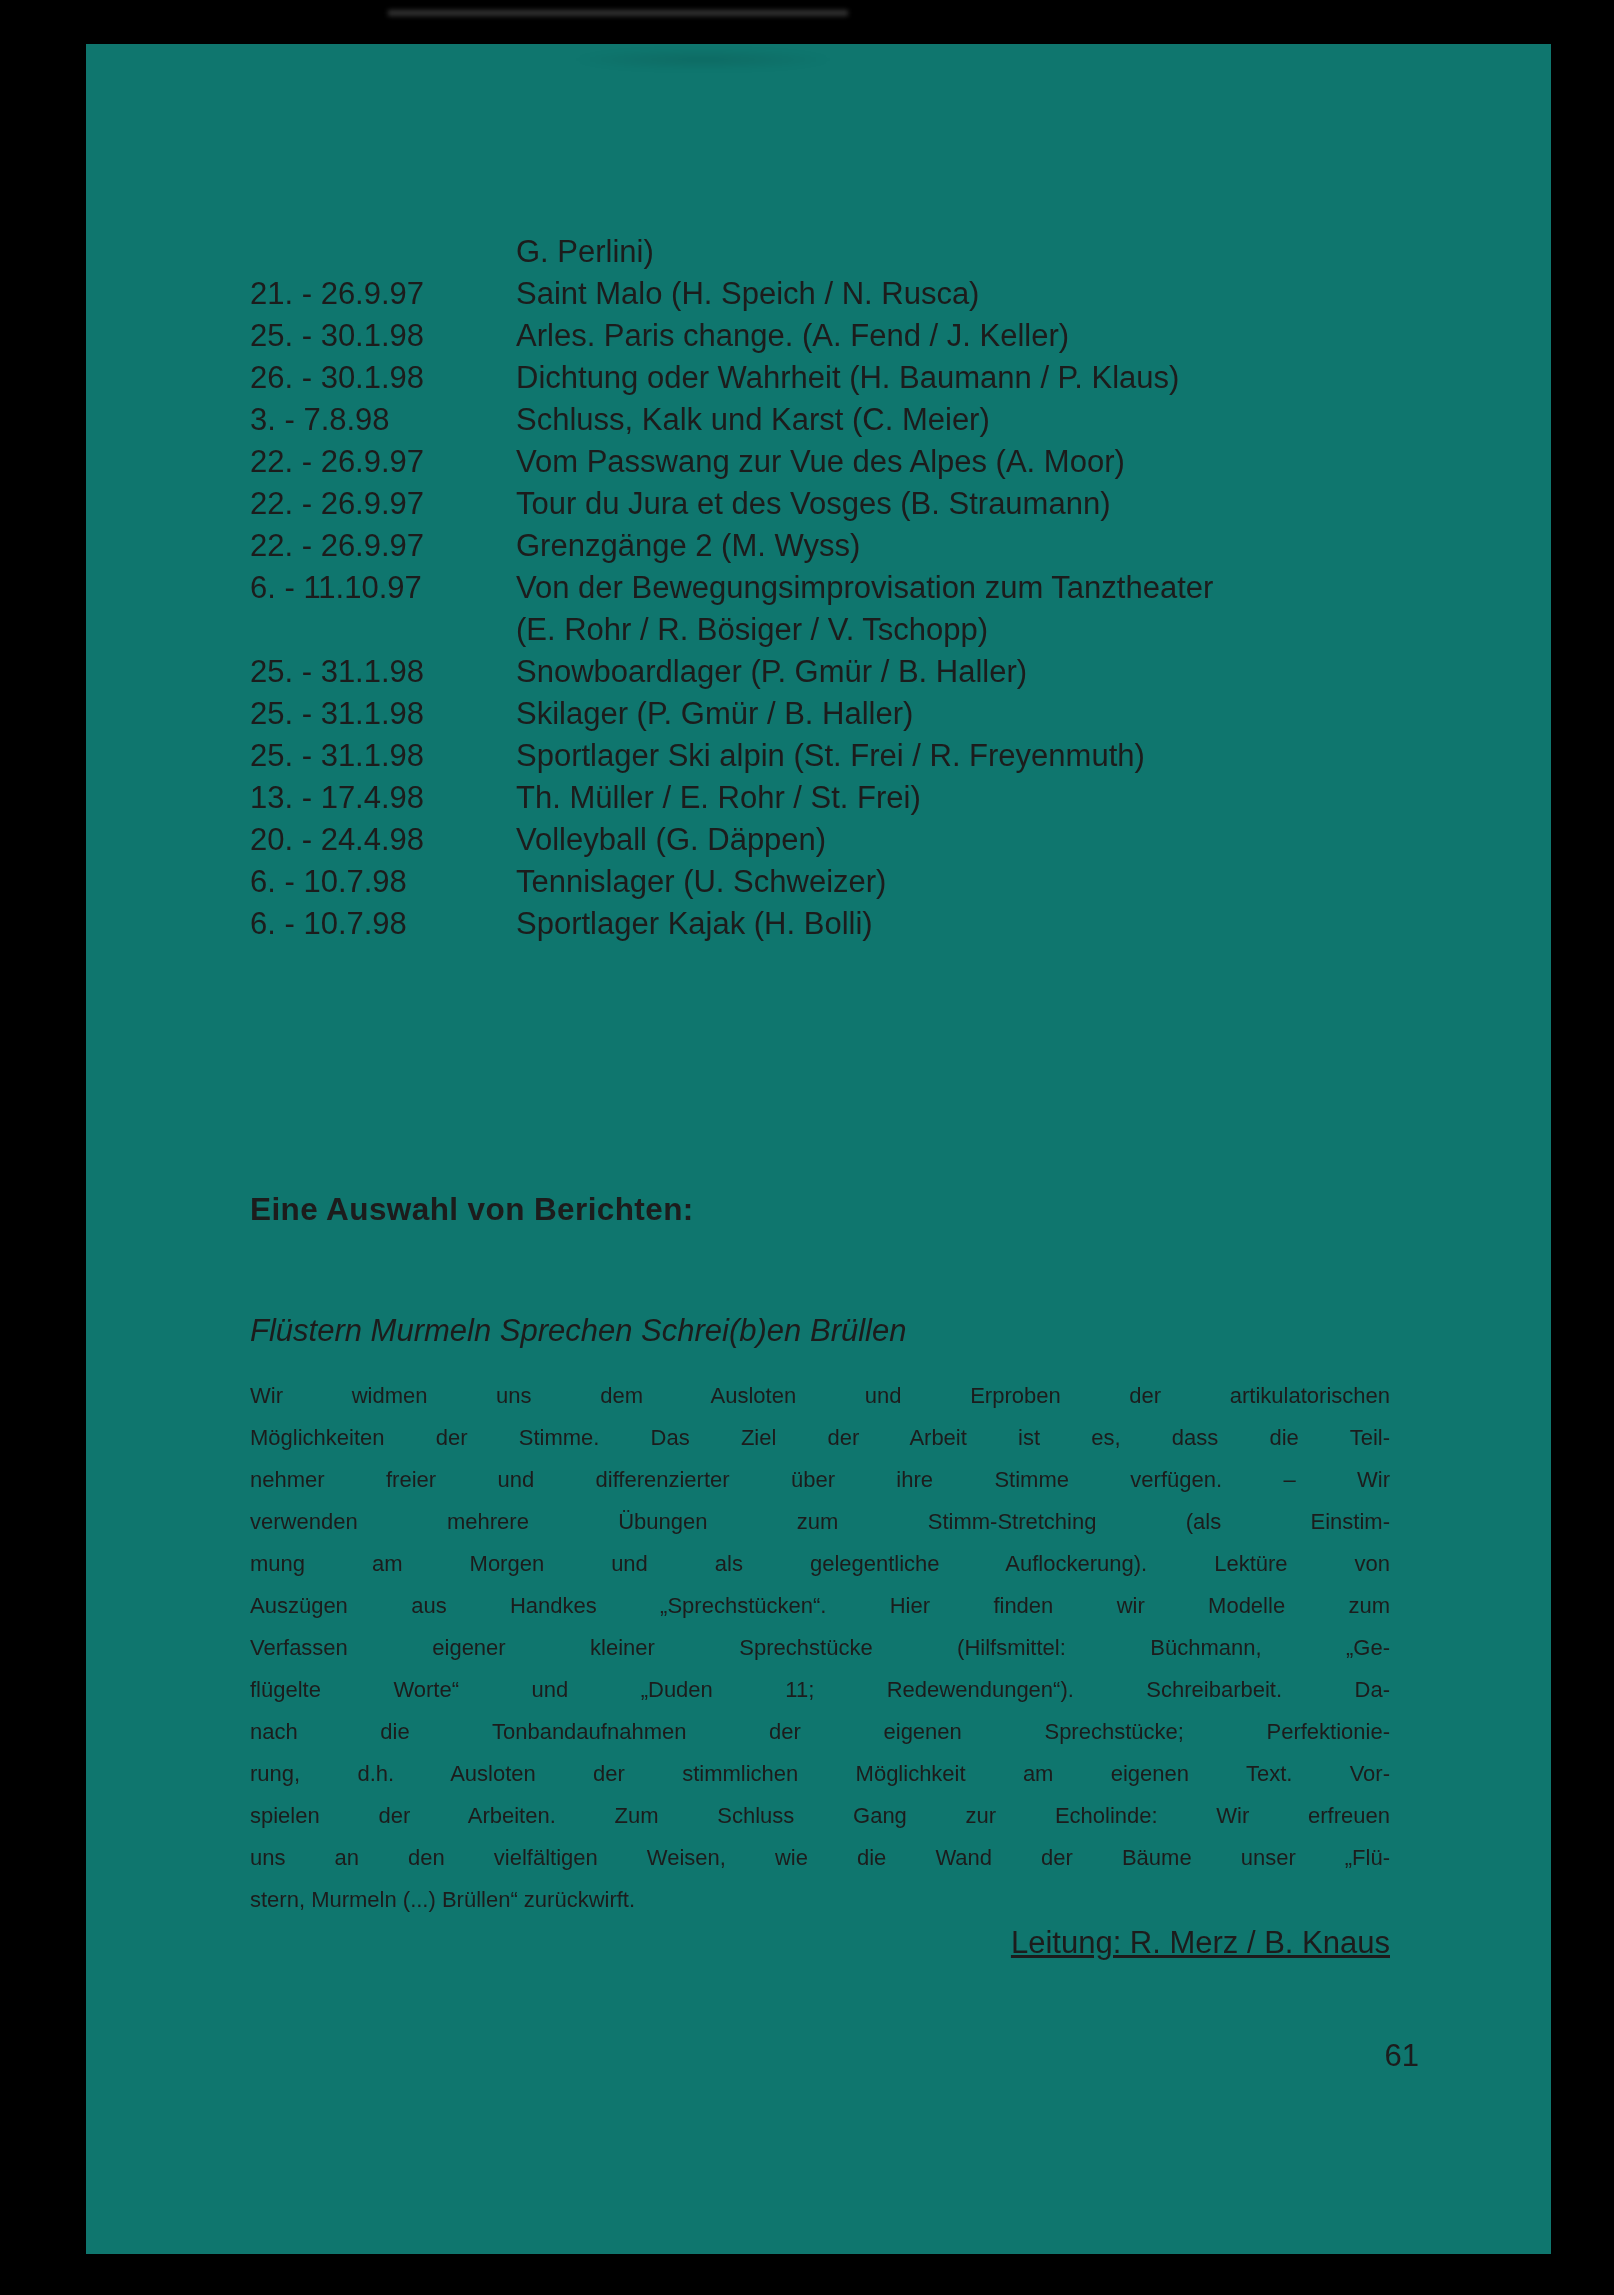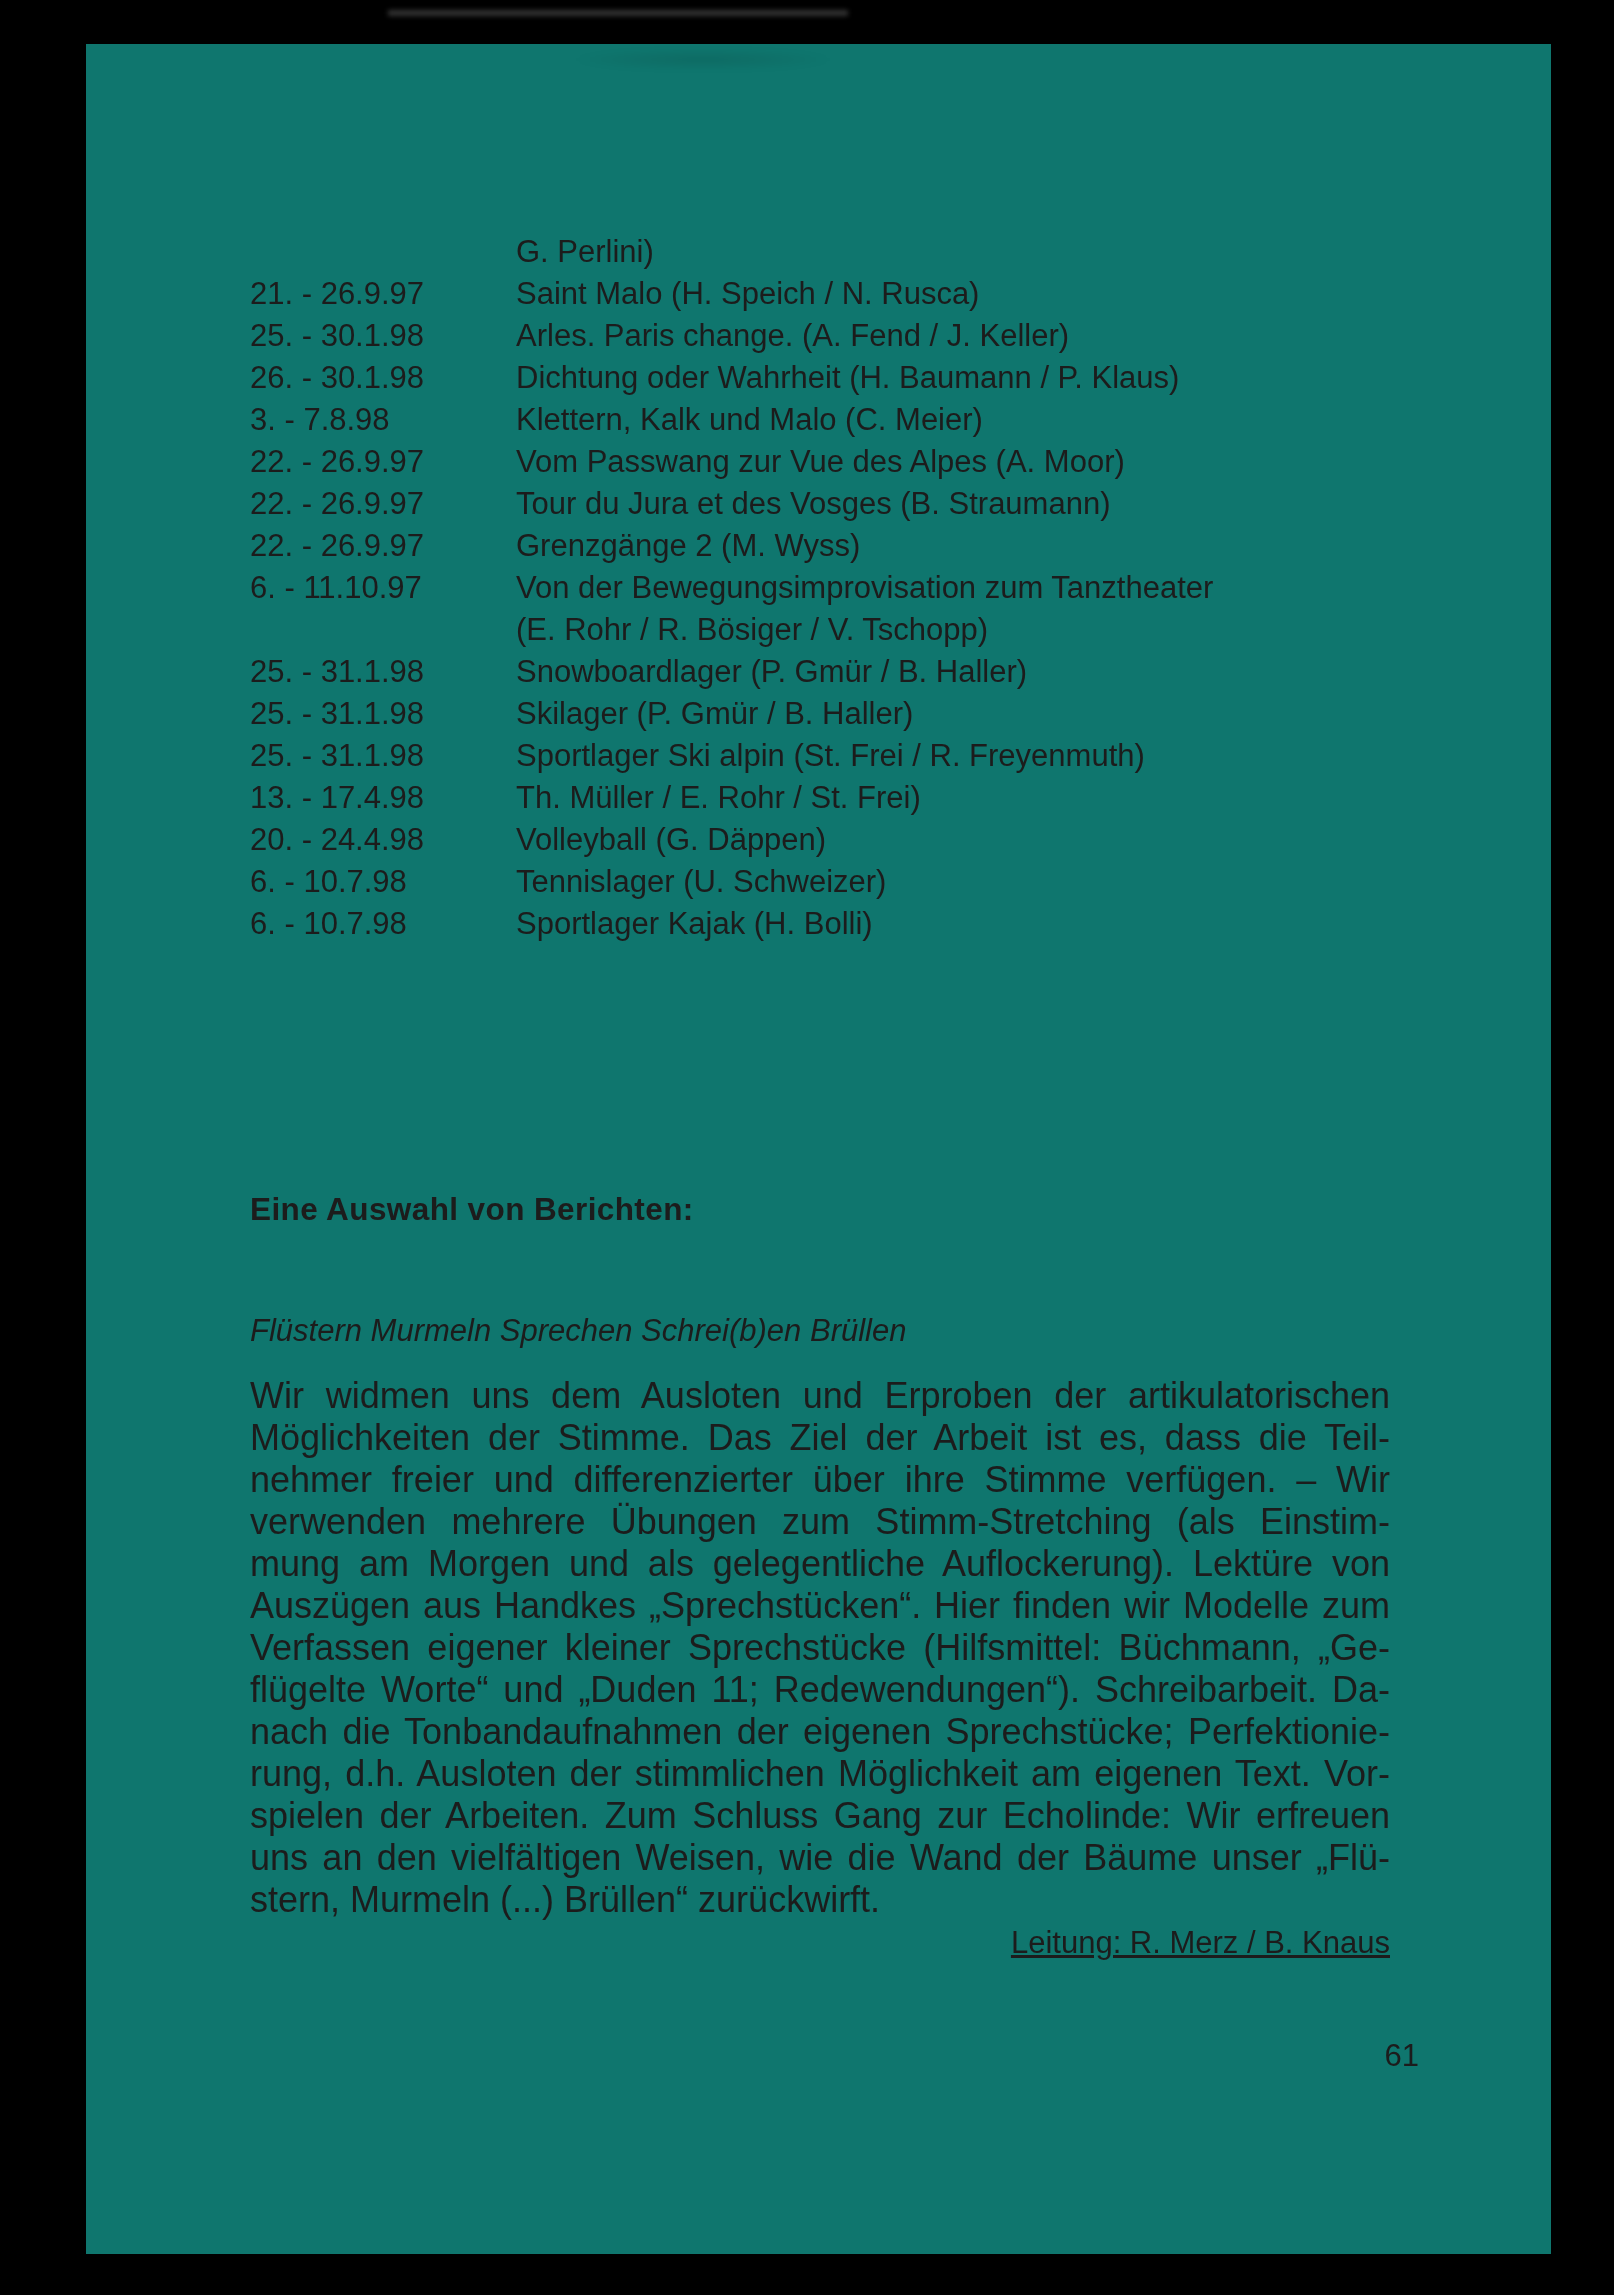--- a/index.html
+++ b/index.html
@@ -74,21 +74,21 @@
     left: 164px;
     top: 1269px;
     font-size: 31px;
     font-style: italic;
   }
   .paragraph {
     position: absolute;
     left: 164px;
     top: 1331px;
     width: 1140px;
-    font-size: 36px;
+    font-size: 22px;
     line-height: 42px;
   }
   .paragraph .jline {
     text-align: justify;
     text-align-last: justify;
   }
   .paragraph .jline.last {
     text-align: left;
     text-align-last: left;
   }
@@ -139,21 +139,21 @@
     </div>
     <div class="row">
       <div class="date">26. - 30.1.98</div>
       <div class="desc">
           <div>Dichtung oder Wahrheit (H. Baumann / P. Klaus)</div>
         </div>
     </div>
     <div class="row">
       <div class="date">3. - 7.8.98</div>
       <div class="desc">
-          <div>Klettern, Kalk und Malo (C. Meier)</div>
+          <div>Schluss, Kalk und Karst (C. Meier)</div>
         </div>
     </div>
     <div class="row">
       <div class="date">22. - 26.9.97</div>
       <div class="desc">
           <div>Vom Passwang zur Vue des Alpes (A. Moor)</div>
         </div>
     </div>
     <div class="row">
       <div class="date">22. - 26.9.97</div>

